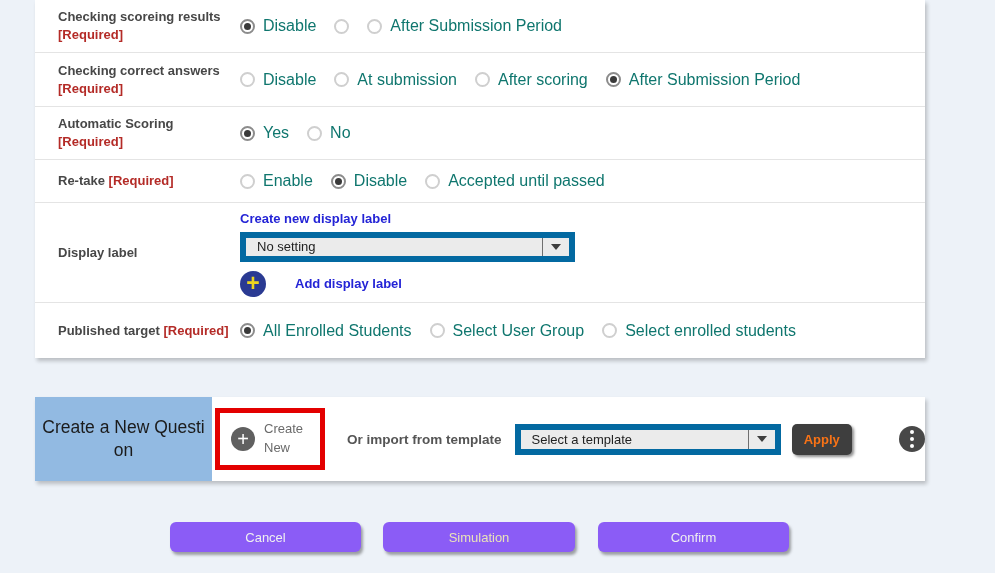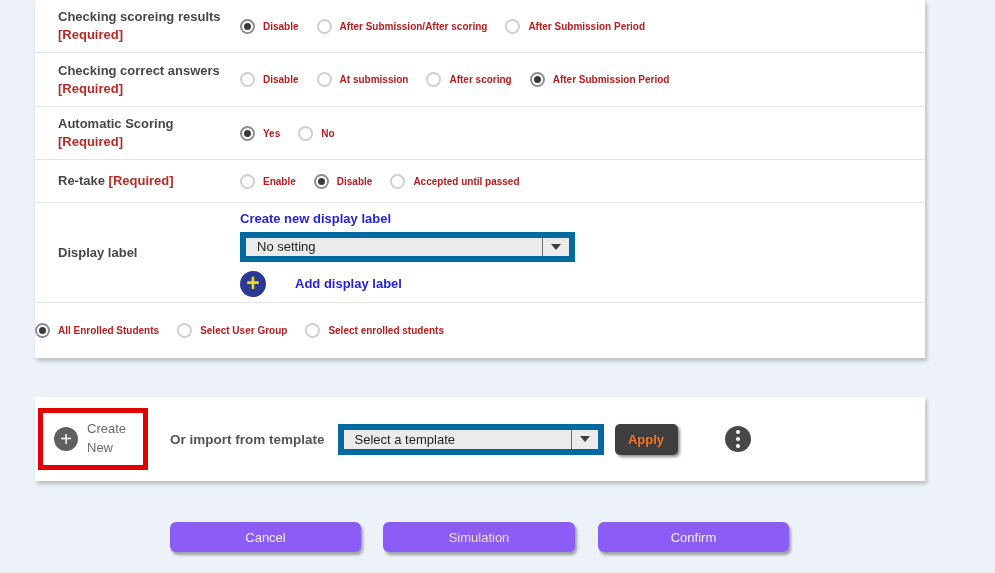--- a/index.html
+++ b/index.html
@@ -54,21 +54,21 @@
     border: 2px solid #cfcfcf;
     border-radius: 50%;
     background: #fff;
     display: inline-flex; align-items: center; justify-content: center;
     flex-shrink: 0;
   }
   .radio.checked { border-color: #8c8c8c; }
   .radio.checked::after {
     content: ""; width: 7px; height: 7px; border-radius: 50%; background: #3a3a3a;
   }
-  .radio-label { font-size: 10px; color: #b91c1c; white-space: nowrap; font-weight: bold; }
+  .radio-label { font-size: 16px; color: #0f766e; white-space: nowrap; }
 
   
   .dl-controls { display: block; }
   .dl-link {
     font-size: 13px; font-weight: bold; color: #2424d6; text-decoration: none;
     display: inline-block;
   }
   .dropdown {
     height: 30px;
     background: #ebebeb;
@@ -180,21 +180,20 @@
       <span>Checking scoreing results</span>
       <span class="req">[Required]</span>
     </div>
     <div class="control-cell">
       <label class="radio-opt">
         <span class="radio checked"></span>
         <span class="radio-label">Disable</span>
       </label>
       <label class="radio-opt">
         <span class="radio"></span>
-        <span class="radio-label">After Submission/After scoring</span>
       </label>
       <label class="radio-opt">
         <span class="radio"></span>
         <span class="radio-label">After Submission Period</span>
       </label>
     </div>
   </div>
 
   <div class="form-row h54">
     <div class="label-cell">
@@ -272,38 +271,43 @@
         </span>
       </div>
       <div class="add-row">
         <span class="plus-circle">+</span>
         <span class="add-label">Add display label</span>
       </div>
     </div>
   </div>
 
   <div class="form-row h55">
+    <div class="label-cell">
+      <span>Published target</span>
+      <span class="req">[Required]</span>
+    </div>
     <div class="control-cell">
       <label class="radio-opt">
         <span class="radio checked"></span>
         <span class="radio-label">All Enrolled Students</span>
       </label>
       <label class="radio-opt">
         <span class="radio"></span>
         <span class="radio-label">Select User Group</span>
       </label>
       <label class="radio-opt">
         <span class="radio"></span>
         <span class="radio-label">Select enrolled students</span>
       </label>
     </div>
   </div>
 </div>
 
 <div class="panel" id="create-panel">
+  <div class="section-title-block">Create a New Question</div>
 
   <div class="highlight-box">
     <div class="create-new-btn">
       <span class="gray-circle">+</span>
       <span class="create-new-text">Create New</span>
     </div>
   </div>
 
   <span class="import-label">Or import from template</span>
 

